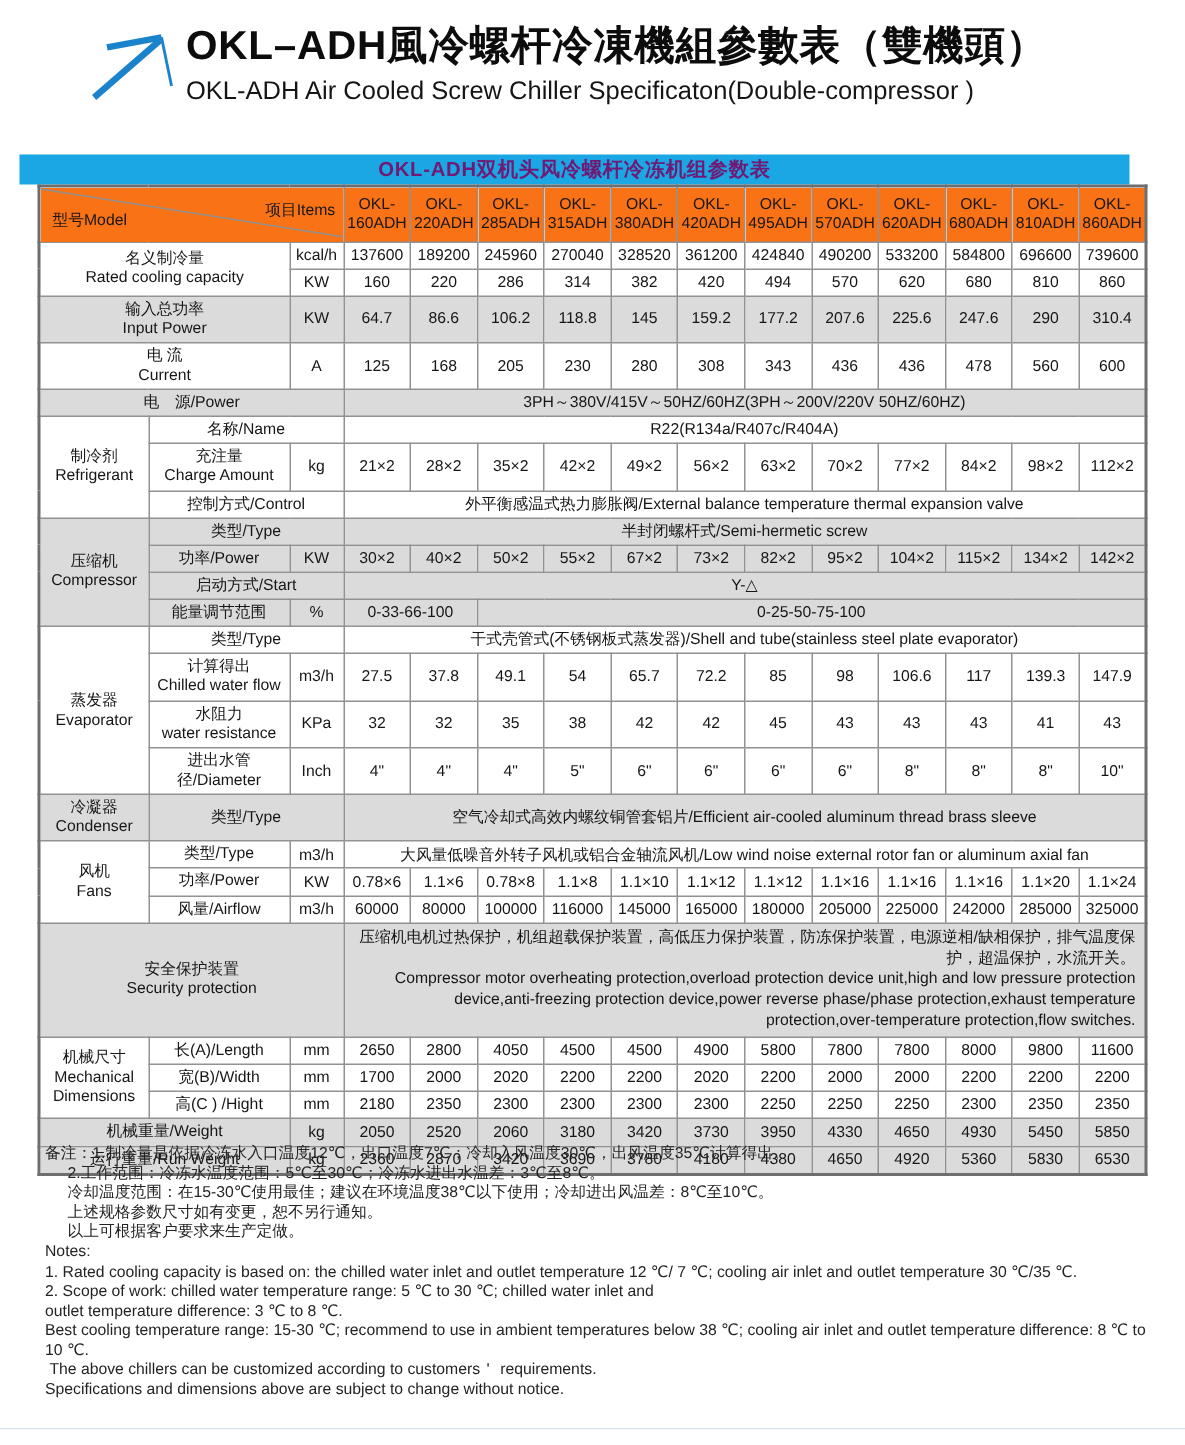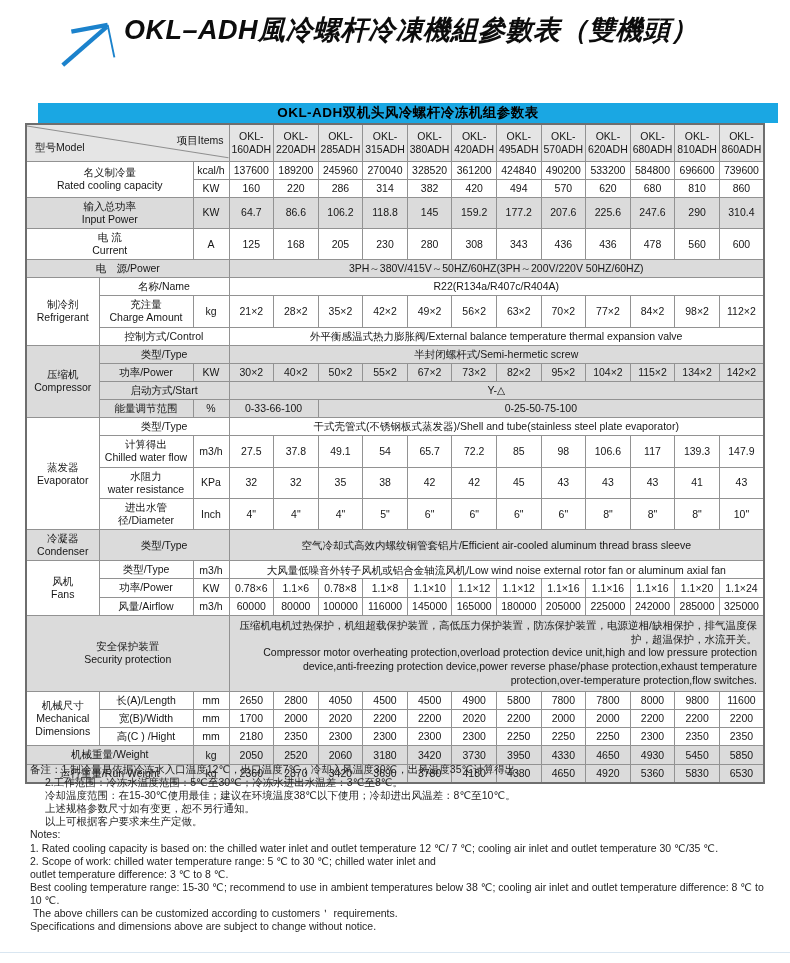--- a/index.html
+++ b/index.html
@@ -1,29 +1,29 @@
 <!DOCTYPE html>
 <html><head>
 <meta charset="utf-8">
 <style>
   html,body{margin:0;padding:0;}
   body{
     width:790px;height:963px;position:relative;background:#ffffff;
     font-family:"Liberation Sans","DejaVu Sans",sans-serif;color:#141414;overflow:hidden;
   }
   
-  .titlebar{position:absolute;top:6px;left:36px;height:94px;font-style:italic;}
+  .titlebar{position:absolute;top:6px;left:36px;height:94px;}
   .arrow-svg{position:absolute;left:0px;top:4px;width:86px;height:68px;}
   .titles{margin-left:88px;padding-top:6px;}
   .title-zh{font-size:27px;font-weight:bold;color:#0c0c0c;letter-spacing:.5px;white-space:nowrap;}
   .title-en{font-size:17px;color:#151515;margin-top:3px;white-space:nowrap;}
   
   .bluebar{
-    position:absolute;top:103px;left:38px;width:740px;height:20px;
-    color:#000000;font-size:13.5px;font-weight:bold;text-align:center;line-height:20px;letter-spacing:.5px;
+    position:absolute;top:103px;left:13px;width:740px;height:20px;
+    color:#701a75;font-size:13.5px;font-weight:bold;text-align:center;line-height:20px;letter-spacing:.5px;
   }
   
   .table-wrap{position:absolute;top:123px;left:25px;width:740px;}
   table{width:740px;border-collapse:collapse;table-layout:fixed;border:2px solid #6e6e6e;}
   td{
     border:1px solid #929292;font-size:10.5px;padding:2px 1px;text-align:center;
     vertical-align:middle;line-height:1.22;color:#161616;overflow:hidden;
   }
   thead td{height:32px;}
   td .l2{display:block;line-height:1.25;}
@@ -36,31 +36,32 @@
   td.diag{position:relative;padding:0;}
   td.diag svg{position:absolute;left:0;top:0;width:100%;height:100%;}
   .diag-model{position:absolute;left:8px;bottom:7px;font-size:10.5px;}
   .diag-items{position:absolute;right:5px;top:9px;font-size:10.5px;}
   
   .notes{position:absolute;top:763px;left:30px;width:735px;font-size:10.5px;color:#242424;line-height:13.1px;}
   .notes div{white-space:pre-wrap;}
   .note-zh.ind{padding-left:15px;}
   .footer-line{position:absolute;top:952px;left:0;width:790px;border-top:1px solid #d9e6f1;}
 </style>
-<style>thead td{background:#e5e5e5;} tr.shade td{background:#dbdbdb;}</style></head>
+<style>thead td{background:#f97316;} tr.shade td{background:#dbdbdb;}</style></head>
 <body>
 
 <div class="titlebar">
   <svg class="arrow-svg" viewBox="0 0 90 70">
     <line x1="28" y1="57" x2="74" y2="17" stroke="#1b82cc" stroke-width="4.5"></line>
     <line x1="37" y1="22" x2="75" y2="15" stroke="#1b82cc" stroke-width="4.5"></line>
     <line x1="75" y1="15" x2="82" y2="49" stroke="#1b82cc" stroke-width="2"></line>
   </svg>
   <div class="titles">
     <div class="title-zh">OKL–ADH風冷螺杆冷凍機組參數表（雙機頭）</div>
+    <div class="title-en">OKL-ADH Air Cooled Screw Chiller Specificaton(Double-compressor )</div>
   </div>
 </div>
 
 <div class="bluebar" style="background: rgb(26, 167, 227);">OKL-ADH双机头风冷螺杆冷冻机组参数表</div>
 
 <div class="table-wrap">
   <table id="spec-table">
     <colgroup id="cg">
         <col style="width: 73px;">
         <col style="width: 94px;">

